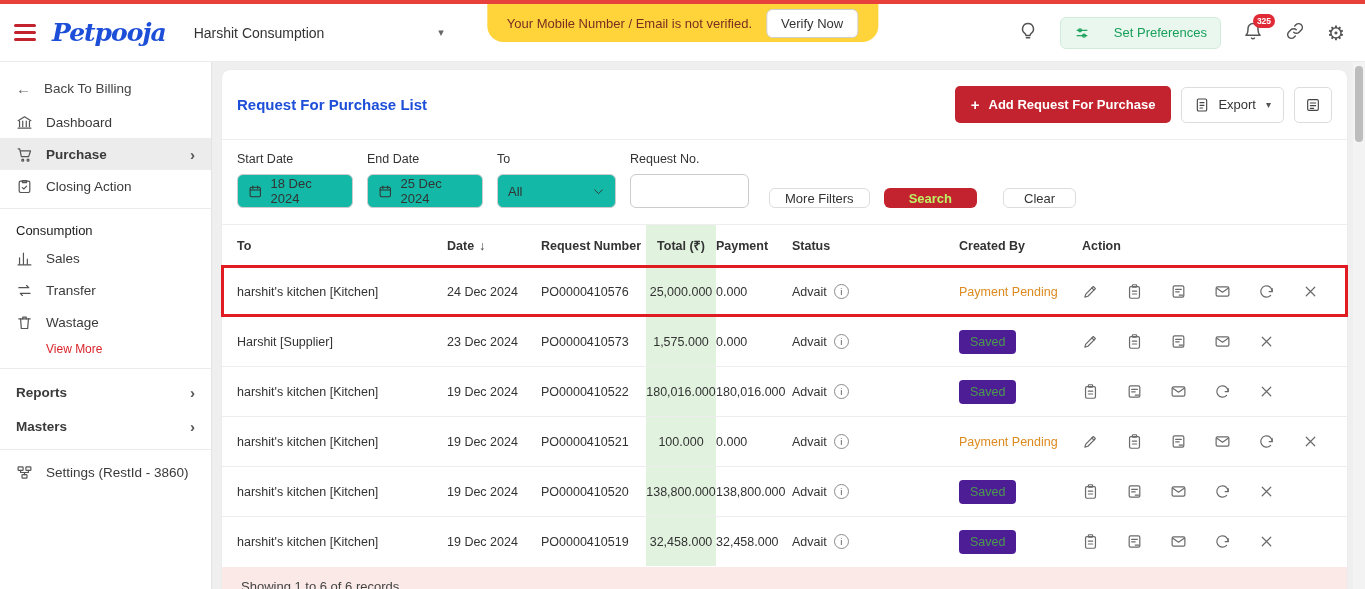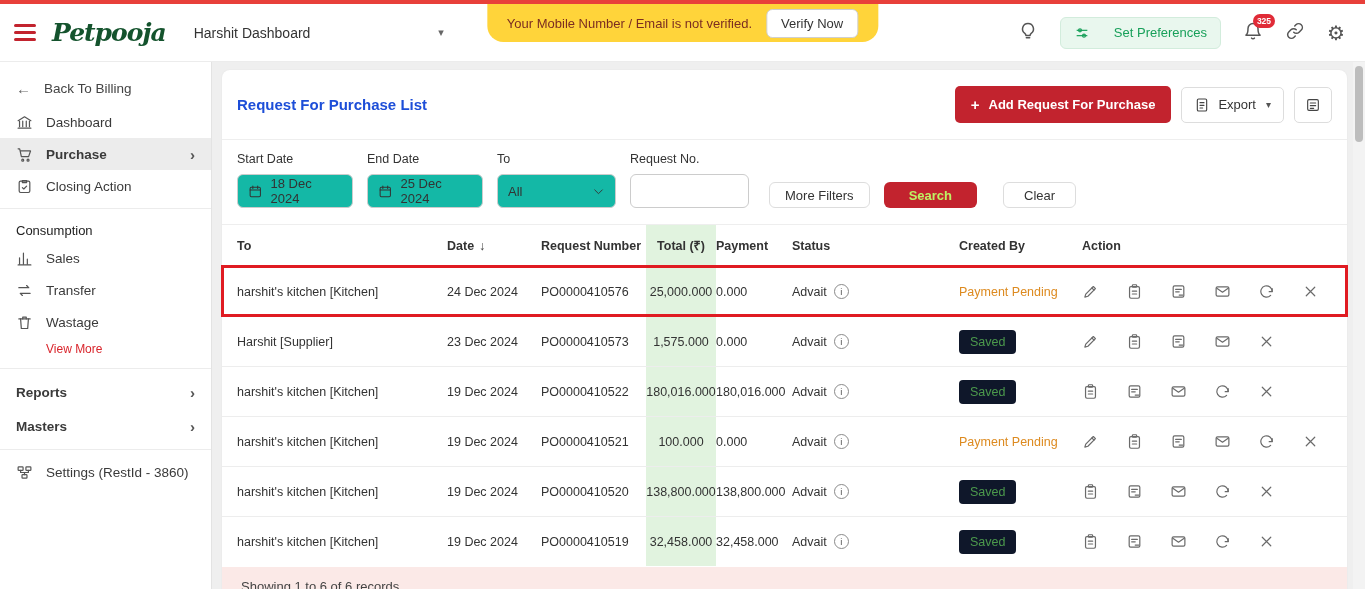--- a/index.html
+++ b/index.html
@@ -4,21 +4,21 @@
 <style>
   * { box-sizing: border-box; margin: 0; padding: 0; }
   html,body { width:1365px; height:589px; overflow:hidden; }
   body { font-family:"Liberation Sans", sans-serif; font-size:13px; color:#333; background:#fff; }
 
   .topline { height:4px; background:#e8403a; }
   .topbar { height:58px; background:#fff; display:flex; align-items:center; position:relative; border-bottom:1px solid #ececec; }
   .tb-left { display:flex; align-items:center; padding-left:14px; }
   .hamburger { width:22px; display:flex; flex-direction:column; gap:4px; cursor:pointer; }
   .hamburger span { height:3px; background:#c2232e; border-radius:2px; }
-  .logo { font-family:"DejaVu Serif", serif; font-style:italic; font-weight:bold; font-size:25px; color:#14532d; margin-left:16px; letter-spacing:-1px; }
+  .logo { font-family:"DejaVu Serif", serif; font-style:italic; font-weight:bold; font-size:25px; color:#1d4ed8; margin-left:16px; letter-spacing:-1px; }
   .rest-select { display:flex; align-items:center; justify-content:space-between; width:250px; margin-left:28px; cursor:pointer; font-size:14px; color:#333; }
   .rest-select .caret { color:#666; font-size:11px; }
 
   .banner { position:absolute; left:50%; top:0; transform:translateX(-50%); height:38px; background:#ffd43a; border-radius:0 0 16px 16px; display:flex; align-items:center; gap:14px; padding:0 20px; white-space:nowrap; }
   .banner .msg { color:#7b2d21; font-size:13px; }
   .verify-btn { background:#fff; border:1px solid #cfcfcf; border-radius:6px; padding:6px 14px; font-size:13px; color:#333; cursor:pointer; font-family:inherit; }
 
   .tb-right { margin-left:auto; display:flex; align-items:center; gap:22px; padding-right:20px; }
   .ticon svg { width:20px; height:20px; stroke:#555; fill:none; stroke-width:1.8; stroke-linecap:round; stroke-linejoin:round; }
   .setpref { display:flex; gap:24px; background:#e9f7ee; border:1px solid #d2ecdc; border-radius:6px; padding:7px 13px; color:#18a05a; font-size:13px; cursor:pointer; }
@@ -56,35 +56,35 @@
   .divider { border-top:1px solid #eee; }
 
   .filters { display:flex; align-items:flex-end; padding:12px 15px 16px; }
   .fgroup { display:flex; flex-direction:column; margin-right:14px; }
   .fgroup label { font-size:12.5px; color:#333; margin-bottom:8px; }
   .fbox { height:34px; border:1px solid #ccc; border-radius:6px; display:flex; align-items:center; gap:8px; padding:0 10px; font-size:13px; background:#14b8a6; cursor:pointer; }
   .fbox svg { width:15px; height:15px; stroke:#333; fill:none; stroke-width:1.7; stroke-linecap:round; stroke-linejoin:round; }
   .fbox.w-date { width:116px; }
   .fbox.w-sel { width:119px; justify-content:space-between; }
   .finput { width:119px; height:34px; border:1px solid #ccc; border-radius:6px; padding:0 10px; font-size:13px; font-family:inherit; }
-  .fbtn { height:26px; background:#fff; border:1px solid #ddd; border-radius:6px; padding:0 15px; font-size:13px; font-family:inherit; cursor:pointer; color:#333; }
+  .fbtn { height:20px; background:#fff; border:1px solid #ddd; border-radius:6px; padding:0 15px; font-size:13px; font-family:inherit; cursor:pointer; color:#333; }
   .fbtn.more { margin-left:6px; }
   .fbtn.search { background:#c2232e; border:none; color:#bef264; font-weight:bold; padding:0 25px; margin-left:14px; }
   .fbtn.clear { margin-left:26px; padding:0 20px; }
 
   .thead, .trow { display:grid; grid-template-columns:210px 94px 105px 70px 76px 167px 115px 1fr; align-items:stretch; padding:0 15px; }
   .thead { height:41px; font-size:12.5px; font-weight:bold; color:#333; }
   .hcell, .cell { display:flex; align-items:center; }
   .hcell.c-total, .cell.c-total { background:#e1f3df; justify-content:center; }
   .hcell .sort { margin-left:5px; color:#444; font-weight:normal; }
   .trow { height:50px; border-top:1px solid #ededed; font-size:12.5px; color:#333; position:relative; }
   .trow.highlighted { outline:3px solid #e01b22; outline-offset:-2px; z-index:2; }
   .cell.c-created { gap:7px; }
   .info { width:15px; height:15px; border:1.2px solid #8a8a8a; border-radius:50%; display:inline-flex; align-items:center; justify-content:center; font-size:9.5px; color:#555; cursor:pointer; }
-  .badge.saved { background:#0f172a; color:#4c9a4c; padding:5px 11px; border-radius:4px; }
+  .badge.saved { background:#4c1d95; color:#4c9a4c; padding:5px 11px; border-radius:4px; }
   .badge.pending { color:#dd8a1f; font-weight:500; }
   .cell.c-actions { gap:27px; padding-left:8px; }
   .act { cursor:pointer; display:inline-flex; }
   .act svg { width:17px; height:17px; stroke:#6a6a6a; fill:none; stroke-width:1.7; stroke-linecap:round; stroke-linejoin:round; }
 
   .tfooter { background:#fbe9e7; height:38px; display:flex; align-items:center; padding-left:19px; font-size:13px; color:#444; margin-top:1px; }
 
   .scrollbar { position:fixed; right:0; top:62px; bottom:0; width:12px; background:#f3f3f3; }
   .scrollbar .thumb { width:8px; margin:4px auto 0; height:76px; background:#bdbdbd; border-radius:4px; }
 </style>
@@ -96,21 +96,21 @@
 
   <header class="topbar">
     <div class="tb-left">
       <div class="hamburger">
           <span></span>
           <span></span>
           <span></span>
         </div>
       <div class="logo">Petpooja</div>
       <div class="rest-select">
-        <span>Harshit Dashboard</span>
+        <span>Harshit Consumption</span>
         <span class="caret">▾</span>
       </div>
     </div>
 
     <div class="banner">
       <span class="msg">Your Mobile Number / Email is not verified.</span>
       <button class="verify-btn">Verify Now</button>
     </div>
 
     <div class="tb-right">

